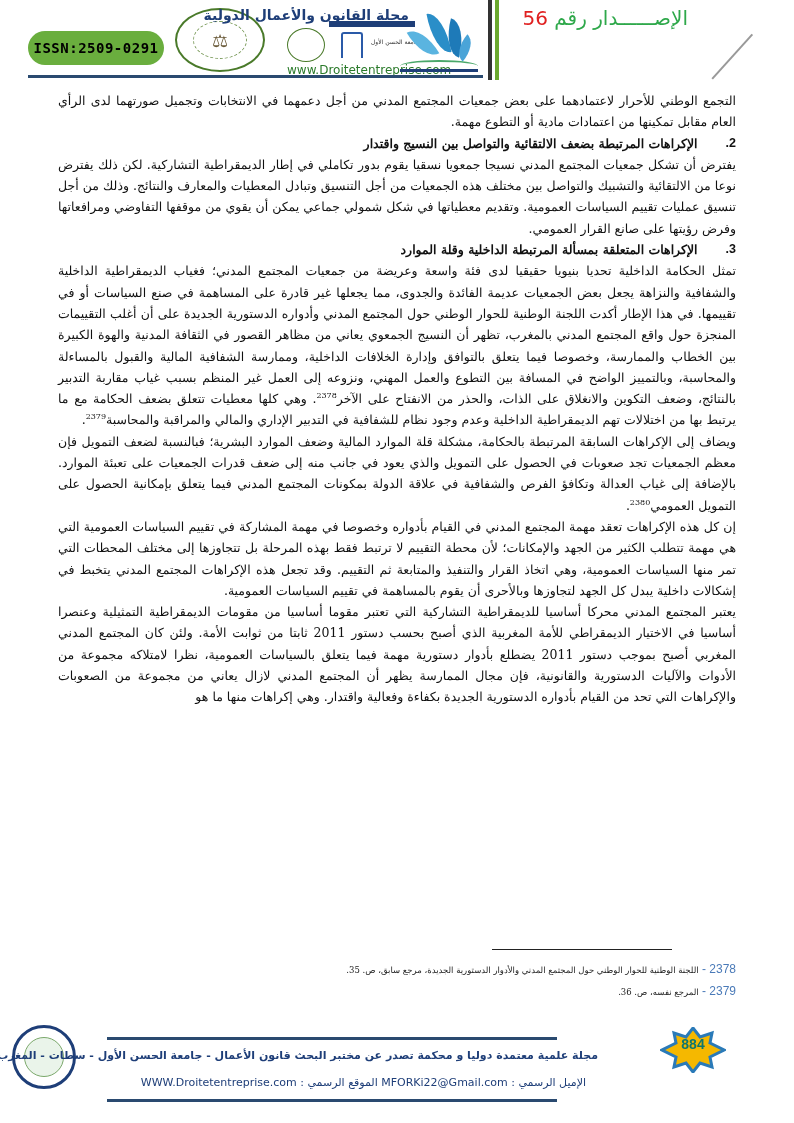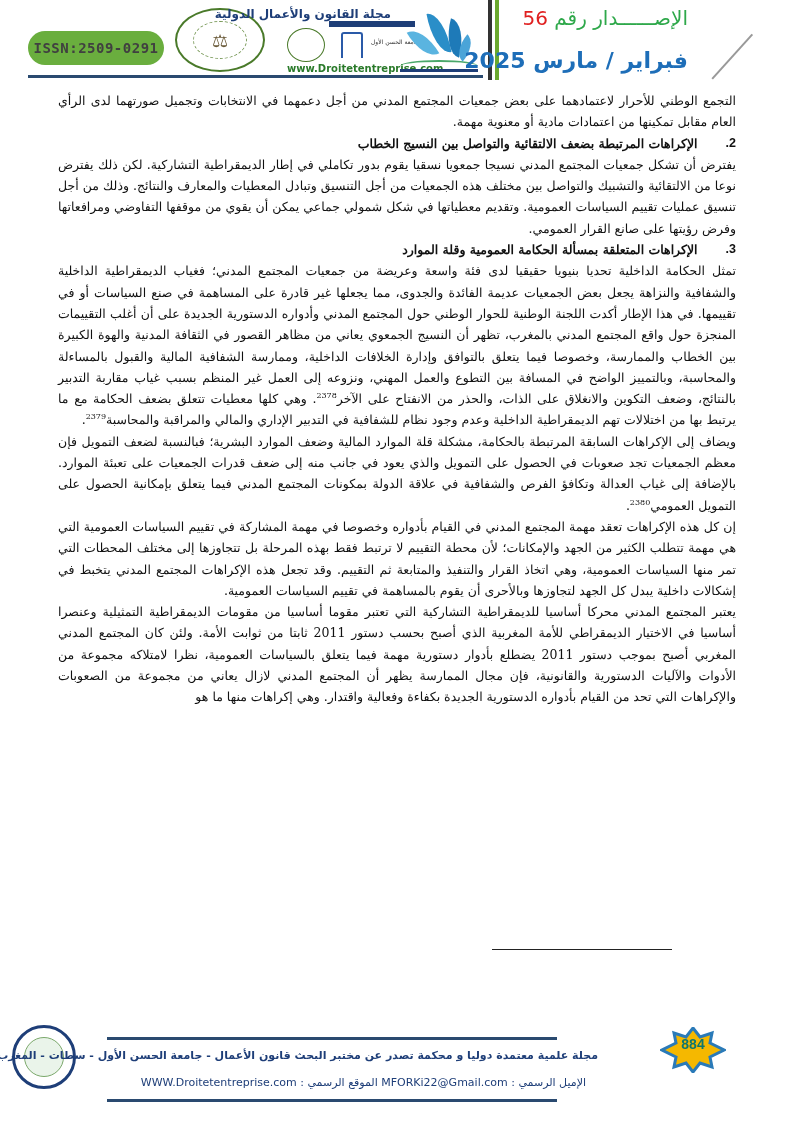--- a/index.html
+++ b/index.html
@@ -4,37 +4,37 @@
 <style>
   * { box-sizing: border-box; margin: 0; padding: 0; }
   html, body { width: 794px; height: 1123px; background: #ffffff; overflow: hidden; }
   body { position: relative; font-family: "DejaVu Sans", sans-serif; color: #111; }
 
   
   .header { position: absolute; left: 0; top: 0; width: 794px; height: 84px; }
   .issn-pill {
     position: absolute; left: 28px; top: 31px; width: 136px; height: 34px;
     background: #6aae3e; border-radius: 17px;
-    color: #404040; font-family: "DejaVu Sans Mono", monospace; font-weight: bold;
+    color: #000000; font-family: "DejaVu Sans Mono", monospace; font-weight: bold;
     font-size: 14px; line-height: 34px; text-align: center; letter-spacing: 0.5px;
   }
   .seal {
     position: absolute; left: 175px; top: 8px; width: 90px; height: 64px;
     border: 2px solid #4a7a2a; border-radius: 50%;
     display: flex; align-items: center; justify-content: center;
   }
   .seal-inner { width: 54px; height: 38px; border: 1px dashed #7a9a5a; border-radius: 50%;
     display: flex; align-items: center; justify-content: center; font-size: 18px; color: #6b5b3a; }
   .journal-logo { position: absolute; left: 283px; top: 4px; width: 200px; height: 72px; }
-  .journal-logo .jl-title { position: absolute; right: 92px; top: 3px; font-size: 12px; font-weight: bold; color: #1e3e78; white-space: nowrap; direction: rtl; }
+  .journal-logo .jl-title { position: absolute; right: 74px; top: 3px; font-size: 14px; font-weight: bold; color: #1e3e78; white-space: nowrap; direction: rtl; }
   .journal-logo .jl-strip { position: absolute; left: 46px; top: 17px; width: 86px; height: 6px; background: #1e3e78; }
   .journal-logo .jl-seal { position: absolute; left: 4px; top: 24px; width: 38px; height: 34px; border: 1.5px solid #4a7a2a; border-radius: 50%; }
   .journal-logo .jl-uni { position: absolute; left: 58px; top: 28px; width: 22px; height: 26px; border: 2px solid #2a5aa8; border-bottom: none; border-radius: 3px 3px 0 0; }
   .journal-logo .jl-uni-text { position: absolute; left: 88px; top: 34px; font-size: 6px; color: #333; }
-  .journal-logo .jl-url { position: absolute; left: 4px; top: 59px; font-size: 10px; color: #2a7a2a; font-weight: bold; }
+  .journal-logo .jl-url { position: absolute; left: 4px; top: 59px; font-size: 12px; color: #2a7a2a; font-weight: normal; }
   .book-logo { position: absolute; left: 400px; top: 6px; width: 78px; height: 70px; }
   .book-leaf { position: absolute; background: #2a8ec8; border-radius: 0 100% 0 100%; }
   .book-base { position: absolute; left: 0; bottom: 4px; width: 78px; height: 12px; border-bottom: 3px solid #1e3e78; border-top: 2px solid #4aa86a; border-radius: 50% 50% 0 0; }
   .vbar-dark { position: absolute; left: 488px; top: 0; width: 4px; height: 80px; background: #333; }
   .vbar-green { position: absolute; left: 495px; top: 0; width: 4px; height: 80px; background: #6aa82e; }
   .issue-line { position: absolute; right: 106px; top: 6px; direction: rtl; font-size: 20px; font-weight: normal; color: #2ea84a; white-space: nowrap; }
   .issue-num { color: #e02020; }
   .date-line { position: absolute; right: 106px; top: 48px; direction: rtl; font-size: 22px; font-weight: bold; color: #1e6eb8; white-space: nowrap; }
   .slash-deco { position: absolute; left: 712px; top: 22px; width: 60px; height: 1.5px; background: #999; transform: rotate(-48deg); transform-origin: left center; top: 78px; }
   .header-rule { position: absolute; left: 28px; top: 75px; width: 455px; height: 3px; background: #2a4a70; }
@@ -95,52 +95,57 @@
     <div class="book-base"></div>
   </div>
 
   <div class="vbar-dark"></div>
   <div class="vbar-green"></div>
 
   <div class="issue-line">
     <span>الإصــــــدار رقم</span>
     <span class="issue-num">56</span>
   </div>
-  <div class="date-line">فبراير / مارس 2025</div>
   <div class="slash-deco"></div>
   <div class="header-rule"></div>
 </div>
 
 <div class="content">
-  <p class="para">التجمع الوطني للأحرار لاعتمادهما على بعض جمعيات المجتمع المدني من أجل دعمهما في الانتخابات وتجميل صورتهما لدى الرأي العام مقابل تمكينها من اعتمادات مادية أو معنوية مهمة.</p>
+  <p class="para">التجمع الوطني للأحرار لاعتمادهما على بعض جمعيات المجتمع المدني من أجل دعمهما في الانتخابات وتجميل صورتهما لدى الرأي العام مقابل تمكينها من اعتمادات مادية أو التطوع مهمة.</p>
 
   <p class="heading">
     <span class="num">2.</span>
-    <span>الإكراهات المرتبطة بضعف الالتقائية والتواصل بين النسيج الخطاب</span>
+    <span>الإكراهات المرتبطة بضعف الالتقائية والتواصل بين النسيج واقتدار</span>
   </p>
 
   <p class="para">يفترض أن تشكل جمعيات المجتمع المدني نسيجا جمعويا نسقيا يقوم بدور تكاملي في إطار الديمقراطية التشاركية. لكن ذلك يفترض نوعا من الالتقائية والتشبيك والتواصل بين مختلف هذه الجمعيات من أجل التنسيق وتبادل المعطيات والمعارف والنتائج. وذلك من أجل تنسيق عمليات تقييم السياسات العمومية. وتقديم معطياتها في شكل شمولي جماعي يمكن أن يقوي من موقفها التفاوضي ومرافعاتها وفرض رؤيتها على صانع القرار العمومي.</p>
 
   <p class="heading">
     <span class="num">3.</span>
-    <span>الإكراهات المتعلقة بمسألة الحكامة العمومية وقلة الموارد</span>
+    <span>الإكراهات المتعلقة بمسألة المرتبطة الداخلية وقلة الموارد</span>
   </p>
 
   <p class="para"><span>تمثل الحكامة الداخلية تحديا بنيويا حقيقيا لدى فئة واسعة وعريضة من جمعيات المجتمع المدني؛ فغياب الديمقراطية الداخلية والشفافية والنزاهة يجعل بعض الجمعيات عديمة الفائدة والجدوى، مما يجعلها غير قادرة على المساهمة في صنع السياسات أو في تقييمها. في هذا الإطار أكدت اللجنة الوطنية للحوار الوطني حول المجتمع المدني وأدواره الدستورية الجديدة على أن أغلب التقييمات المنجزة حول واقع المجتمع المدني بالمغرب، تظهر أن النسيج الجمعوي يعاني من مظاهر القصور في الثقافة المدنية والهوة الكبيرة بين الخطاب والممارسة، وخصوصا فيما يتعلق بالتوافق وإدارة الخلافات الداخلية، وممارسة الشفافية المالية والقبول بالمساءلة والمحاسبة، وبالتمييز الواضح في المسافة بين التطوع والعمل المهني، ونزوعه إلى العمل غير المنظم بسبب غياب مقاربة التدبير بالنتائج، وضعف التكوين والانغلاق على الذات، والحذر من الانفتاح على الآخر</span><sup class="fnref">2378</sup><span>. وهي كلها معطيات تتعلق بضعف الحكامة مع ما يرتبط بها من اختلالات تهم الديمقراطية الداخلية وعدم وجود نظام للشفافية في التدبير الإداري والمالي والمراقبة والمحاسبة</span><sup class="fnref">2379</sup><span>.</span></p>
 
   <p class="para"><span>ويضاف إلى الإكراهات السابقة المرتبطة بالحكامة، مشكلة قلة الموارد المالية وضعف الموارد البشرية؛ فبالنسبة لضعف التمويل فإن معظم الجمعيات تجد صعوبات في الحصول على التمويل والذي يعود في جانب منه إلى ضعف قدرات الجمعيات على تعبئة الموارد. بالإضافة إلى غياب العدالة وتكافؤ الفرص والشفافية في علاقة الدولة بمكونات المجتمع المدني فيما يتعلق بإمكانية الحصول على التمويل العمومي</span><sup class="fnref">2380</sup><span>.</span></p>
 
   <p class="para">إن كل هذه الإكراهات تعقد مهمة المجتمع المدني في القيام بأدواره وخصوصا في مهمة المشاركة في تقييم السياسات العمومية التي هي مهمة تتطلب الكثير من الجهد والإمكانات؛ لأن محطة التقييم لا ترتبط فقط بهذه المرحلة بل تتجاوزها إلى مختلف المحطات التي تمر منها السياسات العمومية، وهي اتخاذ القرار والتنفيذ والمتابعة ثم التقييم. وقد تجعل هذه الإكراهات المجتمع المدني يتخبط في إشكالات داخلية يبدل كل الجهد لتجاوزها وبالأحرى أن يقوم بالمساهمة في تقييم السياسات العمومية.</p>
 
 
   <p class="para">يعتبر المجتمع المدني محركا أساسيا للديمقراطية التشاركية التي تعتبر مقوما أساسيا من مقومات الديمقراطية التمثيلية وعنصرا أساسيا في الاختيار الديمقراطي للأمة المغربية الذي أصبح بحسب دستور 2011 ثابتا من ثوابت الأمة. ولئن كان المجتمع المدني المغربي أصبح بموجب دستور 2011 يضطلع بأدوار دستورية مهمة فيما يتعلق بالسياسات العمومية، نظرا لامتلاكه مجموعة من الأدوات والآليات الدستورية والقانونية، فإن مجال الممارسة يظهر أن المجتمع المدني لازال يعاني من مجموعة من الصعوبات والإكراهات التي تحد من القيام بأدواره الدستورية الجديدة بكفاءة وفعالية واقتدار. وهي إكراهات منها ما هو</p>
 </div>
 
 <div class="fn-rule"></div>
 <div class="footnotes">
+  <div class="fn">
+    <span class="fn-num">2378</span><span class="fn-num"> - </span><span>اللجنة الوطنية للحوار الوطني حول المجتمع المدني والأدوار الدستورية الجديدة، مرجع سابق، ص. 35.</span>
+  </div>
+  <div class="fn">
+    <span class="fn-num">2379</span><span class="fn-num"> - </span><span>المرجع نفسه، ص. 36.</span>
+  </div>
 </div>
 
 <div class="footer-seal" title="الدكتور مصطفى الفوركي">
   <div class="footer-seal-inner"></div>
 </div>
 <div class="footer-rule-top"></div>
 <div class="footer-line1">مجلة علمية معتمدة  دوليا و محكمة تصدر عن مختبر البحث قانون الأعمال - جامعة الحسن الأول - سطات - المغرب</div>
 <div class="footer-line2">الإميل الرسمي :  MFORKi22@Gmail.com الموقع الرسمي : WWW.Droitetentreprise.com</div>
 <div class="footer-rule-bot"></div>
 

